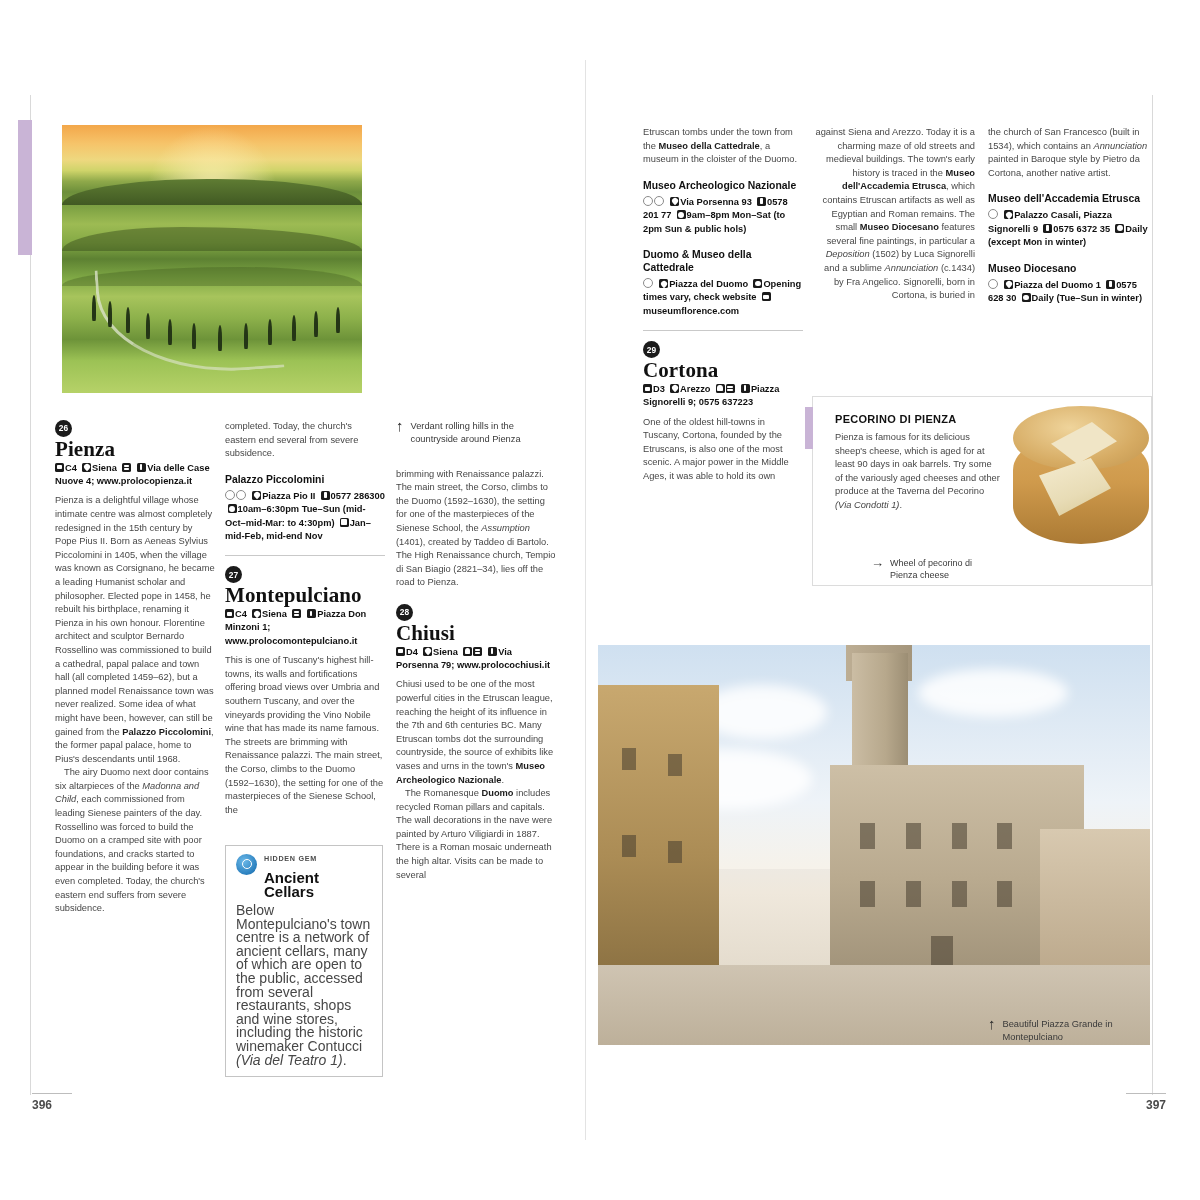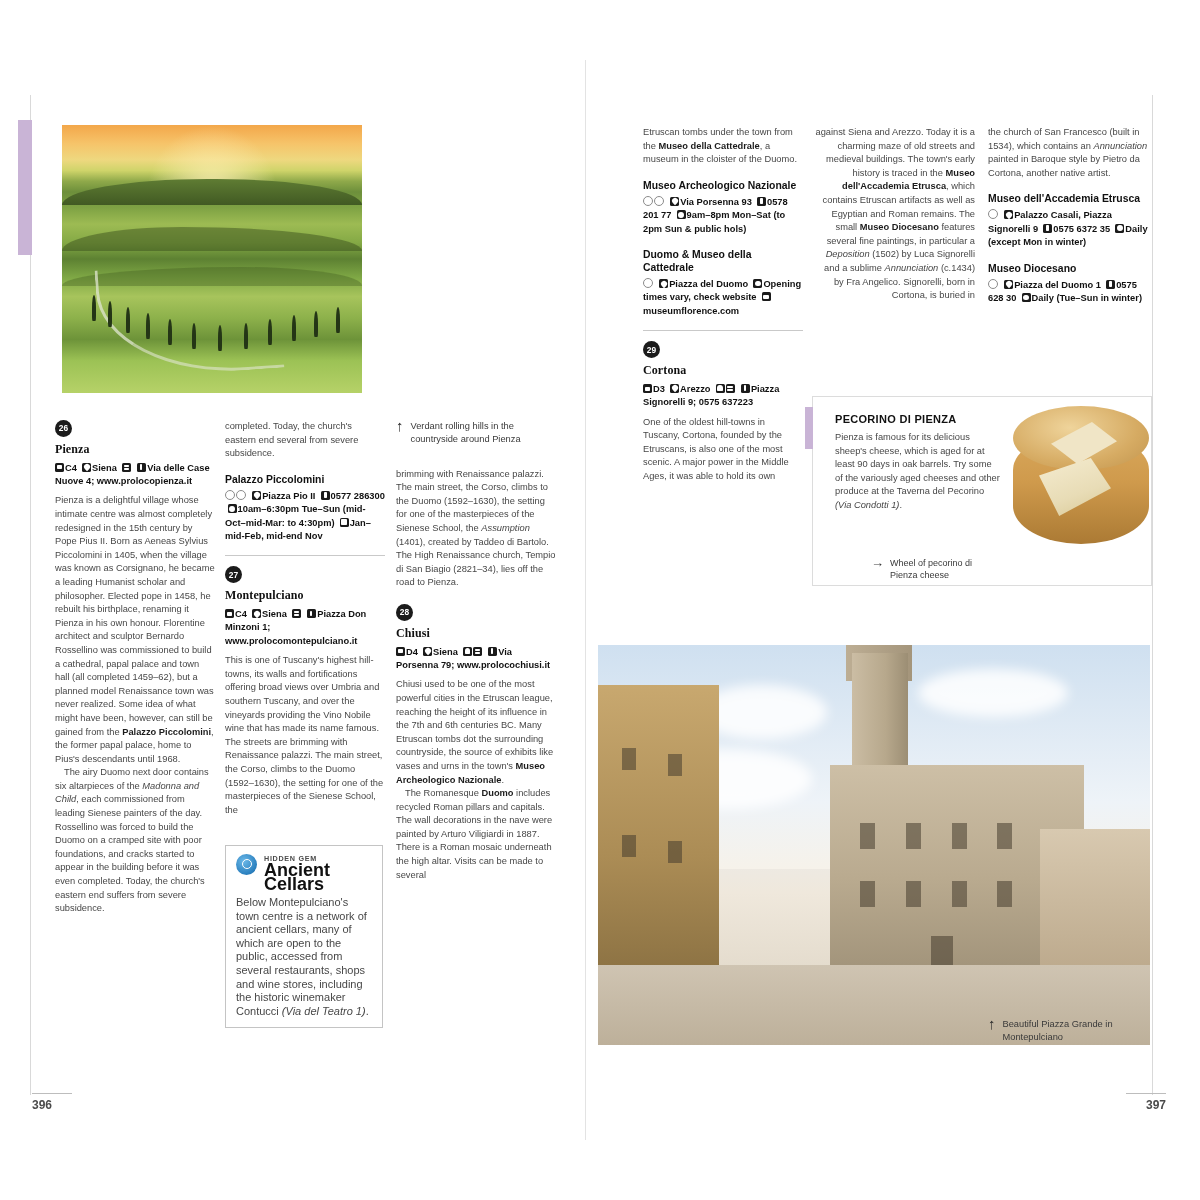--- a/index.html
+++ b/index.html
@@ -124,21 +124,21 @@
   .col p.indent{text-indent:9px;}
   .col b{color:#1c1c1c;font-weight:700;}
   .col i{font-style:italic;}
 
   .num{
     display:inline-flex;align-items:center;justify-content:center;
     width:17px;height:17px;border-radius:50%;background:#1b1b1b;color:#fff;
     font-size:8.4px;font-weight:700;line-height:1;
   }
   h2.sight{
-    margin:6px 0 5px 0;font-size:12px;font-weight:700;color:#111;letter-spacing:.1px;
+    margin:6px 0 5px 0;font-size:21px;font-weight:700;color:#111;letter-spacing:.1px;
     font-family:"Liberation Serif", serif;
   }
   h3.sub{
     margin:12px 0 3px 0;font-size:10.4px;font-weight:700;color:#111;line-height:13px;
   }
   .meta{font-size:9.3px;line-height:13.4px;font-weight:700;color:#111;margin-bottom:6px;}
   .ic{
     display:inline-block;width:9px;height:9px;border-radius:1.6px;background:#1b1b1b;
     position:relative;top:1px;margin-right:1px;
   }
@@ -180,22 +180,22 @@
   .gem-badge{
     width:21px;height:21px;border-radius:50%;flex:0 0 auto;
     background:radial-gradient(circle at 38% 34%, #6ab8e8, #2a7fbe 70%, #1f659c);
     position:relative;
   }
   .gem-badge::after{
     content:"";position:absolute;left:6px;top:5px;width:8px;height:8px;
     border:1.6px solid #fff;border-radius:50%;
   }
   .gem-kicker{font-size:7.2px;letter-spacing:.7px;color:#4a4a4a;font-weight:700;}
-  .gem-title{font-size:18px;font-weight:700;color:#111;line-height:14px;}
-  .gem-body{font-size:11px;line-height:13.6px;color:#474747;}
+  .gem-title{font-size:15px;font-weight:700;color:#111;line-height:14px;margin-top:8px;}
+  .gem-body{font-size:14px;line-height:13.6px;color:#474747;}
 
   
   .feature{
     position:absolute;left:812px;top:396px;width:340px;height:190px;
     background:#ffffff;border:1px solid #dcdcdc;box-sizing:border-box;
   }
   .feature .accent{position:absolute;left:-8px;top:10px;width:8px;height:42px;background:#c9b4d6;}
   .feat-title{
     position:absolute;left:22px;top:16px;font-size:11px;font-weight:700;color:#111;letter-spacing:.3px;
   }

